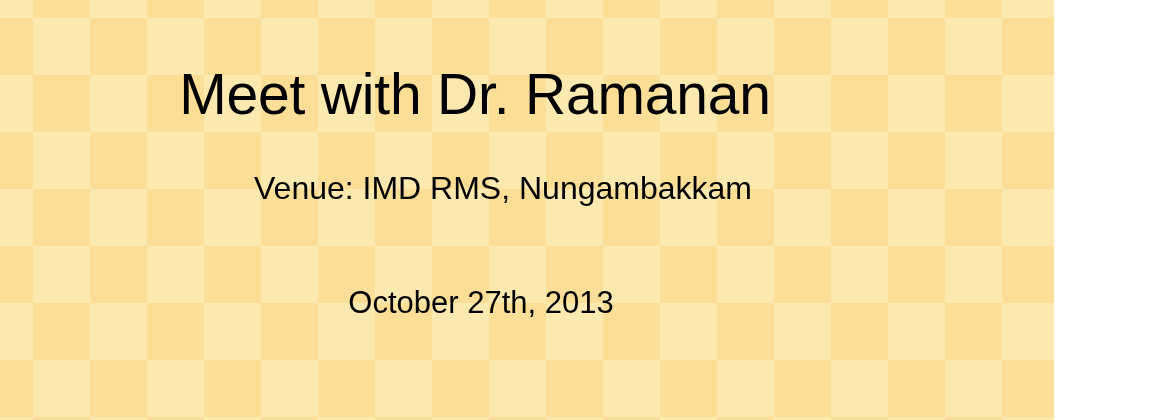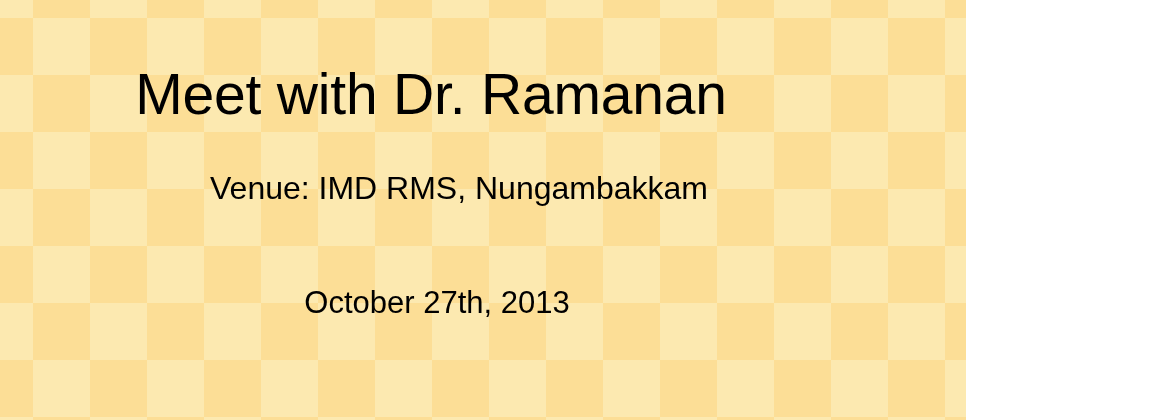--- a/index.html
+++ b/index.html
@@ -8,21 +8,21 @@
   }
   body {
     width: 1170px;
     height: 420px;
     overflow: hidden;
     font-family: "Liberation Sans", sans-serif;
   }
 
   #slide {
     position: relative;
-    width: 966px;
+    width: 1054px;
     height: 420px;
     overflow: hidden;
     background-color: #fce9b0;
   }
 
   
   #slide-background {
     position: absolute;
     inset: 0;
     background-color: #fce9b0;

